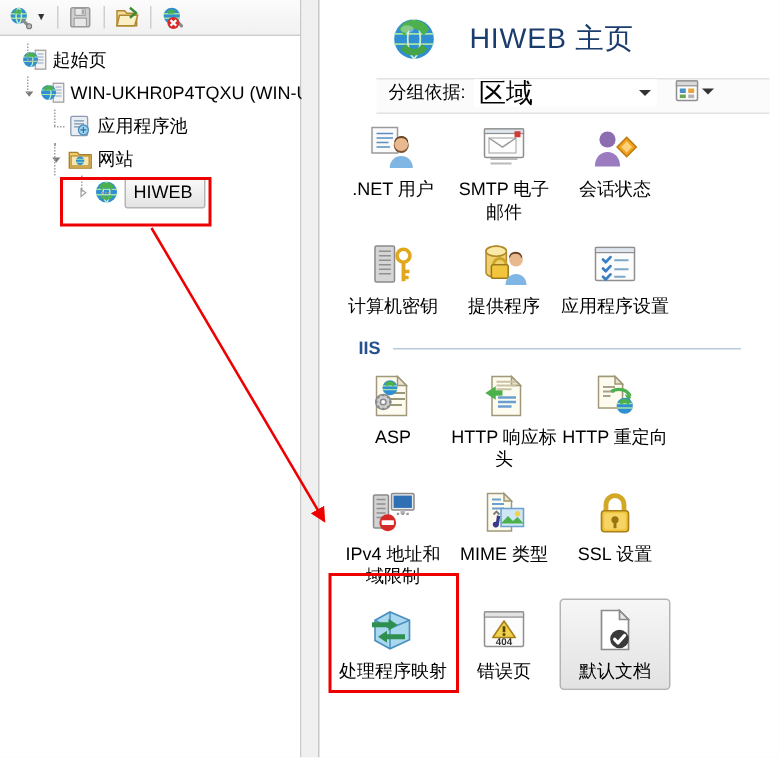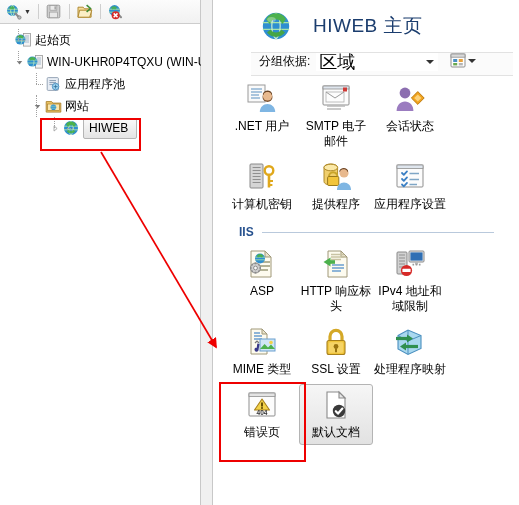--- a/index.html
+++ b/index.html
@@ -516,20 +516,36 @@
               <path d="M21 2v6h6z" fill="#eae4cc" stroke="#a09878" stroke-width="1"></path>
               <path d="M12 16h12M12 19h12M12 22h9" stroke="#6a9fd0" stroke-width="1.6"></path>
               <path d="M11 5.5h13M11 8h13M11 10.5h10" stroke="#c9c3a4" stroke-width="1.3"></path>
               <path d="M10.5 8.5L3.5 13l7 4.5z" fill="#4cb14d"></path>
               <rect x="9" y="11.2" width="6" height="3.6" fill="#4cb14d"></rect>
             </svg>
           </div>
           <div class="cell-label">HTTP 响应标头</div>
         </div>
 
+        <div class="cell">
+          <div class="cell-icon">
+            <svg width="32" height="30" viewBox="0 0 32 30">
+              <path d="M5 2h11l5 5v8" fill="#fdfbef" stroke="#a09878" stroke-width="1"></path>
+              <path d="M5 2h11l5 5v16H5z" fill="#fdfbef" stroke="#a09878" stroke-width="1"></path>
+              <path d="M16 2v5h5z" fill="#eae4cc" stroke="#a09878" stroke-width="1"></path>
+              <path d="M8 9h8M8 12h8M8 15h5" stroke="#a8a288" stroke-width="1.2"></path>
+              <path d="M13.5 12c5-3 11-1 12.5 3" fill="none" stroke="#4cb14d" stroke-width="2.2"></path>
+              <path d="M22.5 13.6l4.2 1.8-1.4 4.2z" fill="#4cb14d"></path>
+              <circle cx="22.5" cy="21.5" r="5.4" fill="#2f8fd0"></circle>
+              <path d="M17.3 20h10.4M17.3 23h10.4" stroke="#a8e4a9" stroke-width=".9"></path>
+              <path d="M18.5 18.8a5 5 0 0 1 8 0l-1.6 2a3 3 0 0 0-4.8 0z" fill="#4cb14d"></path>
+            </svg>
+          </div>
+          <div class="cell-label">HTTP 重定向</div>
+        </div>
 
         <div class="cell">
           <div class="cell-icon">
             <svg width="32" height="30" viewBox="0 0 32 30">
               <rect x="3" y="3" width="10" height="22" rx="1" fill="#d2d2d2" stroke="#8a8a8a" stroke-width="1"></rect>
               <path d="M5 6h6M5 9h6M5 12h6M5 15h6M5 18h6" stroke="#8f8f8f" stroke-width="1.1"></path>
               <rect x="15" y="2" width="15" height="11" rx="1" fill="#e8e8e8" stroke="#8a8a8a" stroke-width="1"></rect>
               <rect x="16.4" y="3.4" width="12.2" height="8.2" fill="#2f6fb4"></rect>
               <path d="M21 13h3v2.6h-3z" fill="#b9b9b9"></path>
               <path d="M18.5 15.6h8" stroke="#9a9a9a" stroke-width="1.6" stroke-dasharray="1.6 1.6"></path>

